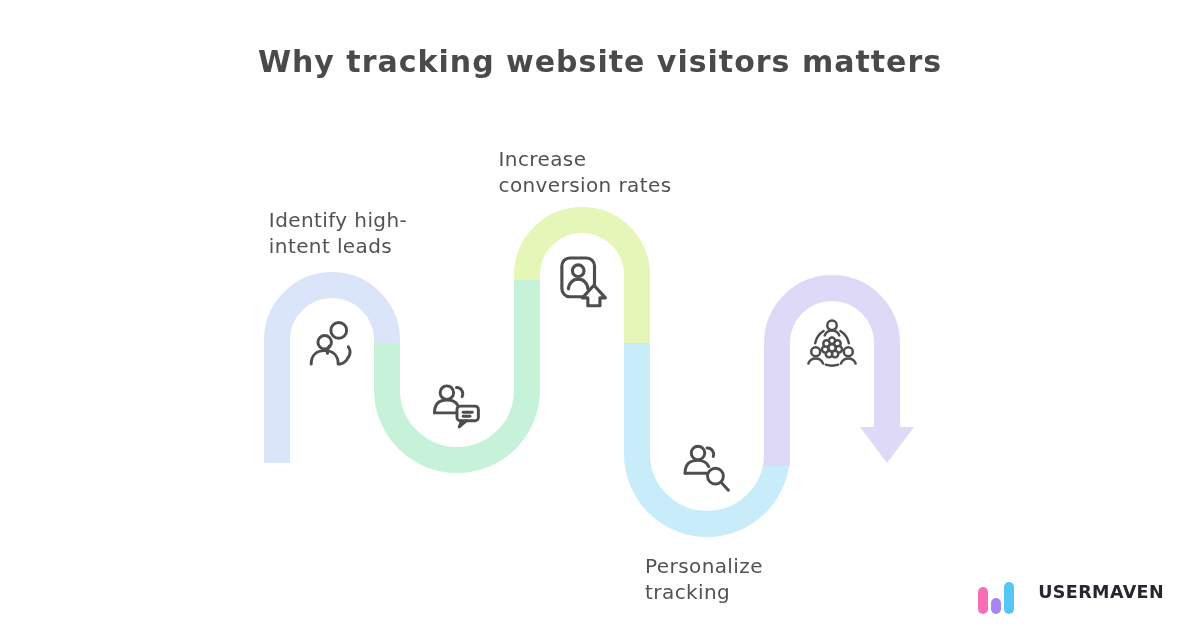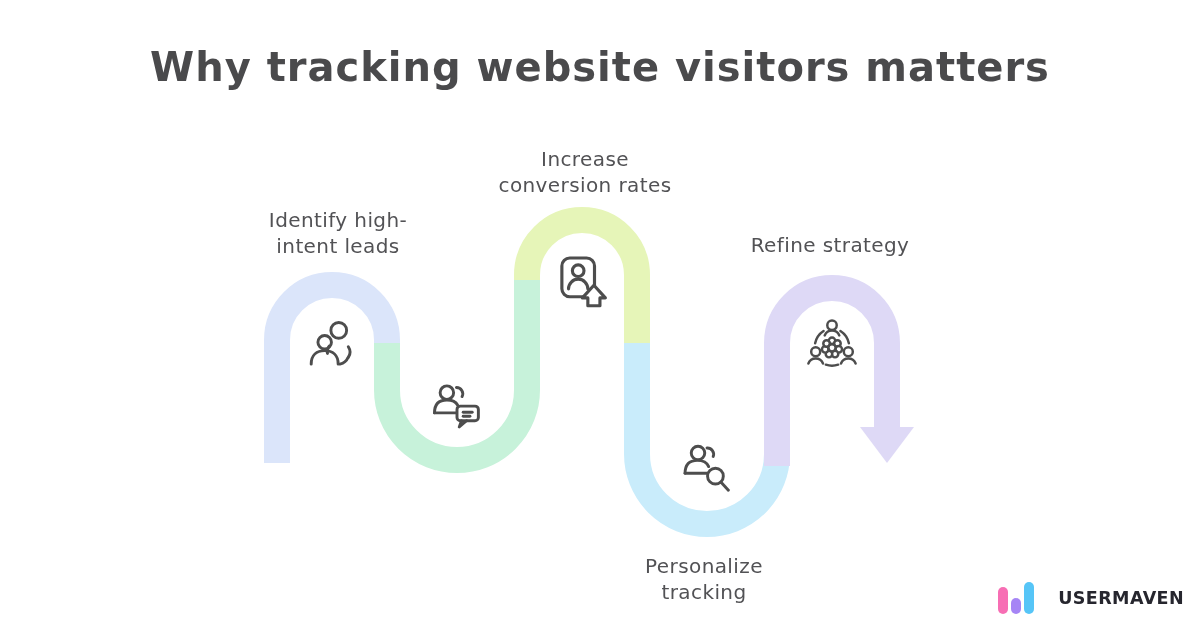--- a/index.html
+++ b/index.html
@@ -2,42 +2,42 @@
 <html><head>
 <meta charset="utf-8">
 <style>
   html,body{margin:0;padding:0;background:#ffffff;}
   .canvas{
     position:relative;width:1200px;height:630px;overflow:hidden;background:#ffffff;
     font-family:"DejaVu Sans","Liberation Sans",sans-serif;
   }
   .title{
     position:absolute;left:0;top:44px;width:1200px;text-align:center;
-    font-size:40px;font-weight:bold;letter-spacing:1px;color:#4a4a4c;
+    font-size:30px;font-weight:bold;letter-spacing:1px;color:#4a4a4c;
   }
   .flow-svg{position:absolute;left:0;top:0;}
   .step-label{
     position:absolute;transform:translate(-50%,-50%);
-    white-space:pre-line;text-align:center;
+    white-space:pre-line;text-align:left;
     font-size:20px;line-height:1.32;letter-spacing:.4px;color:#525255;
   }
   .lbl-1{left:338px;top:233px;}
   .lbl-2{left:458px;top:517px;}
   .lbl-3{left:585px;top:172px;}
   .lbl-4{left:704px;top:579px;}
   .lbl-5{left:830px;top:245px;}
   .icon{position:absolute;width:54px;height:54px;color:#4d4d4d;}
   .icon svg{width:100%;height:100%;}
   .ic-1{left:305px;top:318px;}
   .ic-2{left:430px;top:378px;}
   .ic-3{left:551px;top:252px;width:58px;height:58px;}
   .ic-4{left:680px;top:439px;}
   .ic-5{left:805px;top:318px;}
   .brand{
-    position:absolute;right:16px;bottom:16px;display:flex;align-items:center;gap:24px;
+    position:absolute;right:36px;bottom:16px;display:flex;gap:24px;
   }
   .brand-bars{display:flex;align-items:flex-end;gap:3px;height:32px;}
   .bar{display:inline-block;width:10px;border-radius:5px;}
   .bar-1{height:27px;}
   .bar-2{height:16px;}
   .bar-3{height:32px;}
   .brand-word{
     font-size:17.5px;font-weight:bold;letter-spacing:.4px;color:#26262e;
   }
 </style>
@@ -126,21 +126,20 @@
       </g>
     </svg>
   </span>
 
   <div class="step-label lbl-1">Identify high-
 intent leads</div>
   <div class="step-label lbl-3">Increase
 conversion rates</div>
   <div class="step-label lbl-4">Personalize
 tracking</div>
-  <div class="step-label lbl-5">Refine strategy</div>
 
   <div class="brand">
     <span class="brand-bars">
       <span class="bar bar-1" style="background: rgb(247, 110, 180);"></span>
       <span class="bar bar-2" style="background: rgb(166, 133, 245);"></span>
       <span class="bar bar-3" style="background: rgb(86, 197, 247);"></span>
     </span>
     <span class="brand-word">USERMAVEN</span>
   </div>
 

